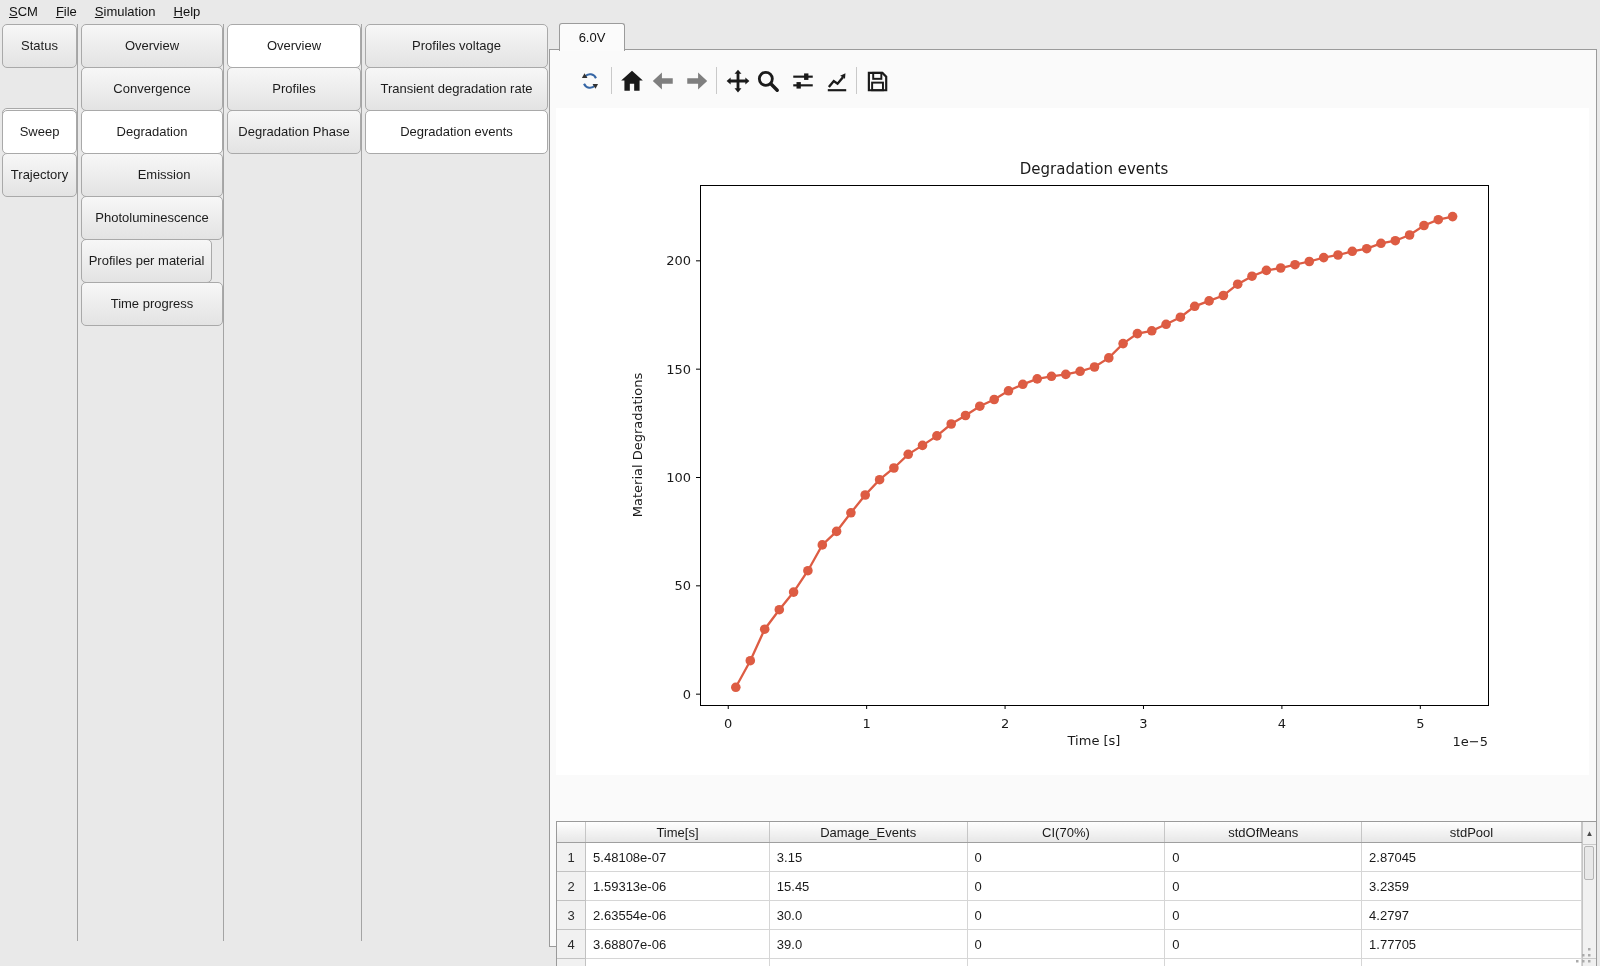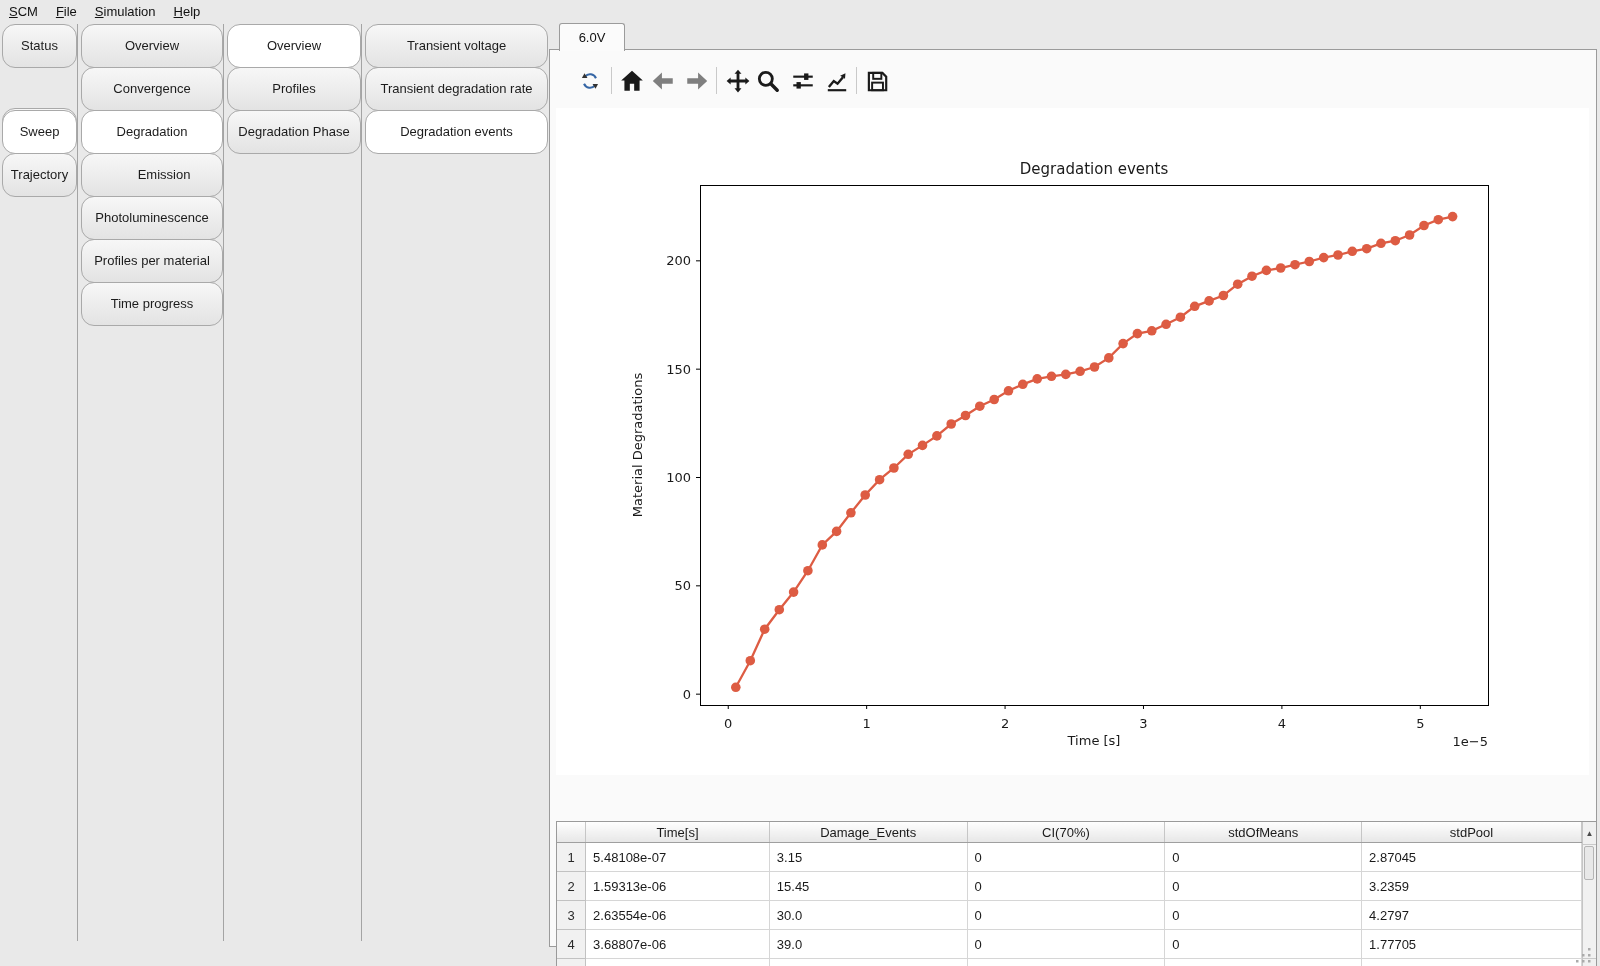--- a/index.html
+++ b/index.html
@@ -10,21 +10,21 @@
     color:#1c1c1c;
     -webkit-font-smoothing:antialiased;
   }
   
   .menubar{position:absolute;left:0;top:0;width:100%;height:23px;background:#e9e9e9;}
   .menu-item{display:inline-block;padding:4px 9px 0 9px;font-size:13px;color:#111;cursor:default;}
   .menu-item u{text-decoration:underline;}
   
   .tabcol-btn{
     position:absolute;box-sizing:border-box;
-    border:1px solid #a9a9a9;border-radius:13px;
+    border:1px solid #a9a9a9;border-radius:5px;
     background:linear-gradient(#f7f7f7,#e3e3e3);
     font-size:13px;display:flex;align-items:center;justify-content:center;
     color:#1c1c1c;text-align:center;line-height:1.1;overflow:hidden;
   }
   .tabcol-btn.selected{background:#ffffff;z-index:2;}
   .vline{position:absolute;top:24px;width:1px;background:#a4a4a4;}
   
   .pane{position:absolute;left:549px;top:49px;width:1048px;height:898px;
     background:#fafafa;border:1px solid #9b9b9b;box-sizing:border-box;}
   .plot-tab{position:absolute;left:559px;top:23px;width:64px;height:27px;
@@ -68,28 +68,28 @@
     <div class="tabcol-btn" style="left: 2px; top: 24px; width: 75px; height: 44px;">Status</div>
     <div class="tabcol-btn" style="left: 2px; top: 67px; width: 75px; height: 44px; margin-top: 41px;">Device</div>
     <div class="tabcol-btn selected" style="left: 2px; top: 110px; width: 75px; height: 44px;">Sweep</div>
     <div class="tabcol-btn" style="left: 2px; top: 153px; width: 75px; height: 44px;">Trajectory</div>
     <div class="vline" style="left: 77px; height: 917px;"></div>
     <div class="tabcol-btn" style="left: 81px; top: 24px; width: 142px; height: 44px;">Overview</div>
     <div class="tabcol-btn" style="left: 81px; top: 67px; width: 142px; height: 44px;">Convergence</div>
     <div class="tabcol-btn selected" style="left: 81px; top: 110px; width: 142px; height: 44px;">Degradation</div>
     <div class="tabcol-btn" style="left: 81px; top: 153px; width: 142px; height: 44px; padding-left: 24px;">Emission</div>
     <div class="tabcol-btn" style="left: 81px; top: 196px; width: 142px; height: 44px;">Photoluminescence</div>
-    <div class="tabcol-btn" style="left: 81px; top: 239px; width: 142px; height: 44px;">Profiles per material</div>
+    <div class="tabcol-btn" style="left: 81px; top: 239px; width: 131px; height: 44px;">Profiles per material</div>
     <div class="tabcol-btn" style="left: 81px; top: 282px; width: 142px; height: 44px;">Time progress</div>
     <div class="vline" style="left: 223px; height: 917px;"></div>
     <div class="tabcol-btn selected" style="left: 227px; top: 24px; width: 134px; height: 44px;">Overview</div>
     <div class="tabcol-btn" style="left: 227px; top: 67px; width: 134px; height: 44px;">Profiles</div>
     <div class="tabcol-btn" style="left: 227px; top: 110px; width: 134px; height: 44px;">Degradation Phase</div>
     <div class="vline" style="left: 361px; height: 917px;"></div>
-    <div class="tabcol-btn" style="left: 365px; top: 24px; width: 183px; height: 44px;">Transient voltage</div>
+    <div class="tabcol-btn" style="left: 365px; top: 24px; width: 183px; height: 44px;">Profiles voltage</div>
     <div class="tabcol-btn" style="left: 365px; top: 67px; width: 183px; height: 44px;">Transient degradation rate</div>
     <div class="tabcol-btn selected" style="left: 365px; top: 110px; width: 183px; height: 44px;">Degradation events</div>
   </div>
 
 <div class="pane"></div>
 <div class="plot-tab">
   <span>6.0V</span>
 </div>
 
 <div class="toolbar-btn" style="left:575px">

